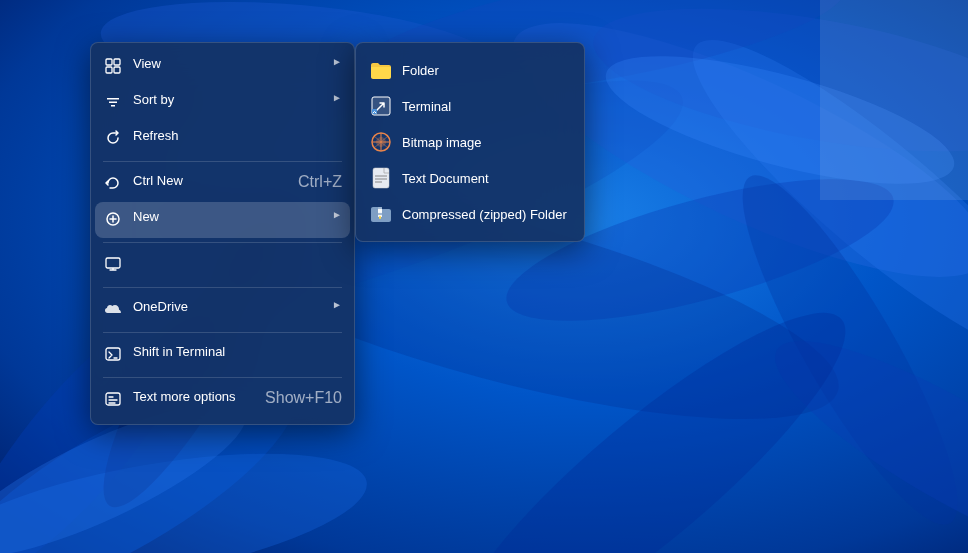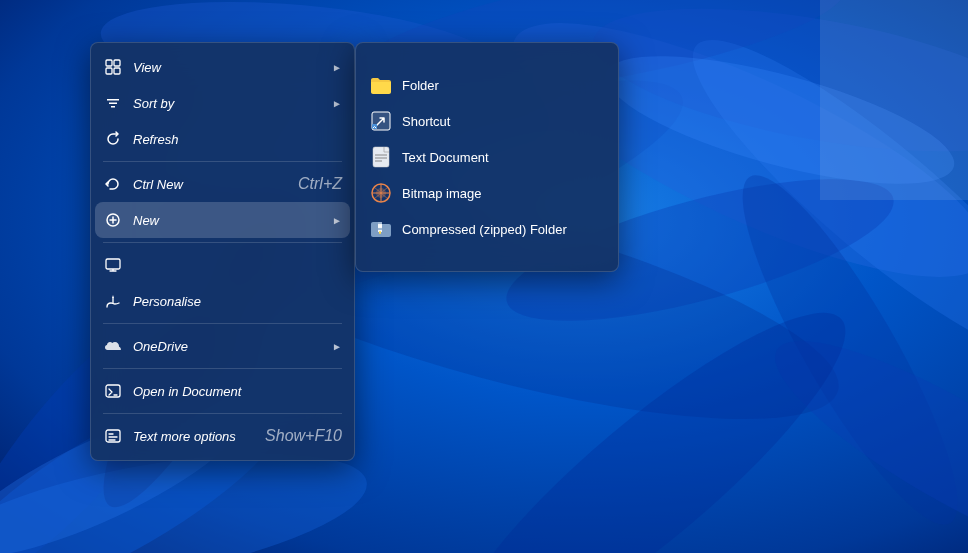--- a/index.html
+++ b/index.html
@@ -30,28 +30,27 @@
       backdrop-filter: blur(20px);
       border-radius: 8px;
       width: 265px;
       padding: 6px 0;
       box-shadow: 0 8px 32px rgba(0,0,0,0.5);
       border: 1px solid rgba(255,255,255,0.15);
     }
 
     .menu-item {
       display: flex;
-      align-items: center;
+      align-items: flex-start;
       padding: 7px 12px;
       color: #fff;
       font-size: 13px;
       cursor: default;
       position: relative;
       min-height: 36px;
-      font-style: italic;
     }
 
     .menu-item:hover, .menu-item.active {
       background: rgba(255,255,255,0.12);
       border-radius: 4px;
       margin: 0 4px;
       padding: 7px 8px;
     }
 
     .menu-item .icon {
@@ -89,22 +88,22 @@
     }
 
     
     .submenu {
       position: absolute;
       top: 42px;
       left: 355px;
       background: rgba(20, 50, 100, 0.92);
       backdrop-filter: blur(20px);
       border-radius: 8px;
-      width: 264px;
-      padding: 24px 0;
+      width: 230px;
+      padding: 9px 0;
       box-shadow: 0 8px 32px rgba(0,0,0,0.5);
       border: 1px solid rgba(255,255,255,0.15);
     }
 
     .submenu-item {
       display: flex;
       align-items: center;
       padding: 7px 14px;
       color: #fff;
       font-size: 13px;
@@ -242,30 +241,20 @@
   <div class="menu-item">
     <span class="icon">
       <svg width="16" height="16" viewBox="0 0 16 16" fill="none" stroke="white" stroke-width="1.3">
         <rect x="1" y="2" width="14" height="10" rx="1.5" stroke="white"></rect>
         <line x1="5" y1="14" x2="11" y2="14" stroke="white" stroke-width="1.3" stroke-linecap="round"></line>
         <line x1="8" y1="12" x2="8" y2="14" stroke="white" stroke-width="1.3"></line>
       </svg>
     </span>
   </div>
 
-  <div class="menu-item">
-    <span class="icon">
-      <svg width="16" height="16" viewBox="0 0 16 16" fill="none" stroke="white" stroke-width="1.3">
-        <path d="M2 14c0-3 2-4 4-4s2 1 4 1 4-1 4-1" stroke-linecap="round"></path>
-        <path d="M8 2l1 3H7L8 2z" fill="white" stroke="none"></path>
-        <line x1="8" y1="5" x2="8" y2="10" stroke="white" stroke-width="1.3" stroke-linecap="round"></line>
-      </svg>
-    </span>
-    <span class="label">Personalise</span>
-  </div>
 
   <div class="menu-separator"></div>
 
   <div class="menu-item">
     <span class="icon">
       <svg width="18" height="12" viewBox="0 0 18 12" fill="none">
         <path d="M11 10H3.5C2.1 10 1 8.9 1 7.5 1 6.3 1.8 5.3 3 5.1c0-.1 0-.1 0-.1C3 3.4 4.3 2 6 2c.9 0 1.7.4 2.3.9C8.9 2.3 9.9 2 11 2c2.2 0 4 1.8 4 4 0 .2 0 .4-.1.6C15.7 6.9 17 8.1 17 9.5c0 .3-.3.5-.5.5H11z" fill="white" opacity="0.85"></path>
       </svg>
     </span>
     <span class="label">OneDrive</span>
@@ -275,21 +264,21 @@
   <div class="menu-separator"></div>
 
   <div class="menu-item">
     <span class="icon">
       <svg width="16" height="16" viewBox="0 0 16 16" fill="none">
         <rect x="1" y="2" width="14" height="12" rx="2" stroke="white" stroke-width="1.3" fill="none"></rect>
         <path d="M4 6l3 3-3 3" stroke="white" stroke-width="1.3" stroke-linecap="round" stroke-linejoin="round"></path>
         <line x1="9" y1="12" x2="12" y2="12" stroke="white" stroke-width="1.3" stroke-linecap="round"></line>
       </svg>
     </span>
-    <span class="label">Open in Document</span>
+    <span class="label">Shift in Terminal</span>
   </div>
 
   <div class="menu-separator"></div>
 
   <div class="menu-item">
     <span class="icon">
       <svg width="16" height="16" viewBox="0 0 16 16" fill="none">
         <rect x="1" y="2" width="14" height="12" rx="2" stroke="white" stroke-width="1.3" fill="none"></rect>
         <line x1="4" y1="6" x2="8" y2="6" stroke="white" stroke-width="1.3" stroke-linecap="round"></line>
         <line x1="4" y1="9" x2="12" y2="9" stroke="white" stroke-width="1.3" stroke-linecap="round"></line>
@@ -315,52 +304,52 @@
 
   <div class="submenu-item">
     <span class="sub-icon">
       <svg width="20" height="20" viewBox="0 0 20 20" fill="none">
         <rect x="1" y="1" width="18" height="18" rx="2" fill="rgba(255,255,255,0.15)" stroke="white" stroke-width="1"></rect>
         <path d="M5 15l8-8M9 7h4v4" stroke="white" stroke-width="1.5" stroke-linecap="round" stroke-linejoin="round"></path>
         <rect x="1" y="13" width="5" height="5" rx="1" fill="#4A90D9"></rect>
         <path d="M2 17l1.5-1.5L5 17" stroke="white" stroke-width="1" stroke-linecap="round"></path>
       </svg>
     </span>
-    <span class="label">Shortcut</span>
-  </div>
-
-  <div class="submenu-item">
-    <span class="sub-icon">
-      <svg width="18" height="22" viewBox="0 0 18 22" fill="none">
-        <rect x="1" y="1" width="16" height="20" rx="2" fill="rgba(255,255,255,0.9)" stroke="#ccc" stroke-width="0.5"></rect>
-        <path d="M12 1v5h5" fill="none" stroke="#aaa" stroke-width="0.8"></path>
-        <line x1="3" y1="9" x2="15" y2="9" stroke="#888" stroke-width="1"></line>
-        <line x1="3" y1="12" x2="15" y2="12" stroke="#888" stroke-width="1"></line>
-        <line x1="3" y1="15" x2="10" y2="15" stroke="#888" stroke-width="1"></line>
-      </svg>
-    </span>
-    <span class="label">Text Document</span>
+    <span class="label">Terminal</span>
   </div>
 
   <div class="submenu-item">
     <span class="sub-icon">
       <svg width="20" height="20" viewBox="0 0 20 20" fill="none">
         <circle cx="10" cy="10" r="9" stroke="#E8844A" stroke-width="1.5" fill="none"></circle>
         <circle cx="10" cy="10" r="5" fill="#E8844A" opacity="0.3"></circle>
         <line x1="10" y1="1" x2="10" y2="19" stroke="#E8844A" stroke-width="1"></line>
         <line x1="1" y1="10" x2="19" y2="10" stroke="#E8844A" stroke-width="1"></line>
         <line x1="3" y1="4" x2="17" y2="16" stroke="#E8844A" stroke-width="0.8" opacity="0.6"></line>
         <line x1="3" y1="16" x2="17" y2="4" stroke="#E8844A" stroke-width="0.8" opacity="0.6"></line>
       </svg>
     </span>
     <span class="label">Bitmap image</span>
   </div>
 
   <div class="submenu-item">
     <span class="sub-icon">
+      <svg width="18" height="22" viewBox="0 0 18 22" fill="none">
+        <rect x="1" y="1" width="16" height="20" rx="2" fill="rgba(255,255,255,0.9)" stroke="#ccc" stroke-width="0.5"></rect>
+        <path d="M12 1v5h5" fill="none" stroke="#aaa" stroke-width="0.8"></path>
+        <line x1="3" y1="9" x2="15" y2="9" stroke="#888" stroke-width="1"></line>
+        <line x1="3" y1="12" x2="15" y2="12" stroke="#888" stroke-width="1"></line>
+        <line x1="3" y1="15" x2="10" y2="15" stroke="#888" stroke-width="1"></line>
+      </svg>
+    </span>
+    <span class="label">Text Document</span>
+  </div>
+
+  <div class="submenu-item">
+    <span class="sub-icon">
       <svg width="22" height="20" viewBox="0 0 22 20" fill="none">
         <path d="M1 5C1 3.9 1.9 3 3 3h5l2 2h9c1.1 0 2 .9 2 2v9c0 1.1-.9 2-2 2H3c-1.1 0-2-.9-2-2V5z" fill="#7E9EC4"></path>
         <rect x="8" y="3" width="4" height="10" rx="0.5" fill="white" opacity="0.9"></rect>
         <rect x="8" y="3" width="4" height="2" rx="0" fill="#7E9EC4" opacity="0.7"></rect>
         <rect x="8" y="6" width="4" height="2" rx="0" fill="white" opacity="0.5"></rect>
         <rect x="8" y="9" width="4" height="2" rx="0" fill="#7E9EC4" opacity="0.7"></rect>
         <rect x="9" y="12" width="2" height="3" rx="1" fill="#FFD94A"></rect>
       </svg>
     </span>
     <span class="label" style="font-size:13px;">Compressed (zipped) Folder</span>

